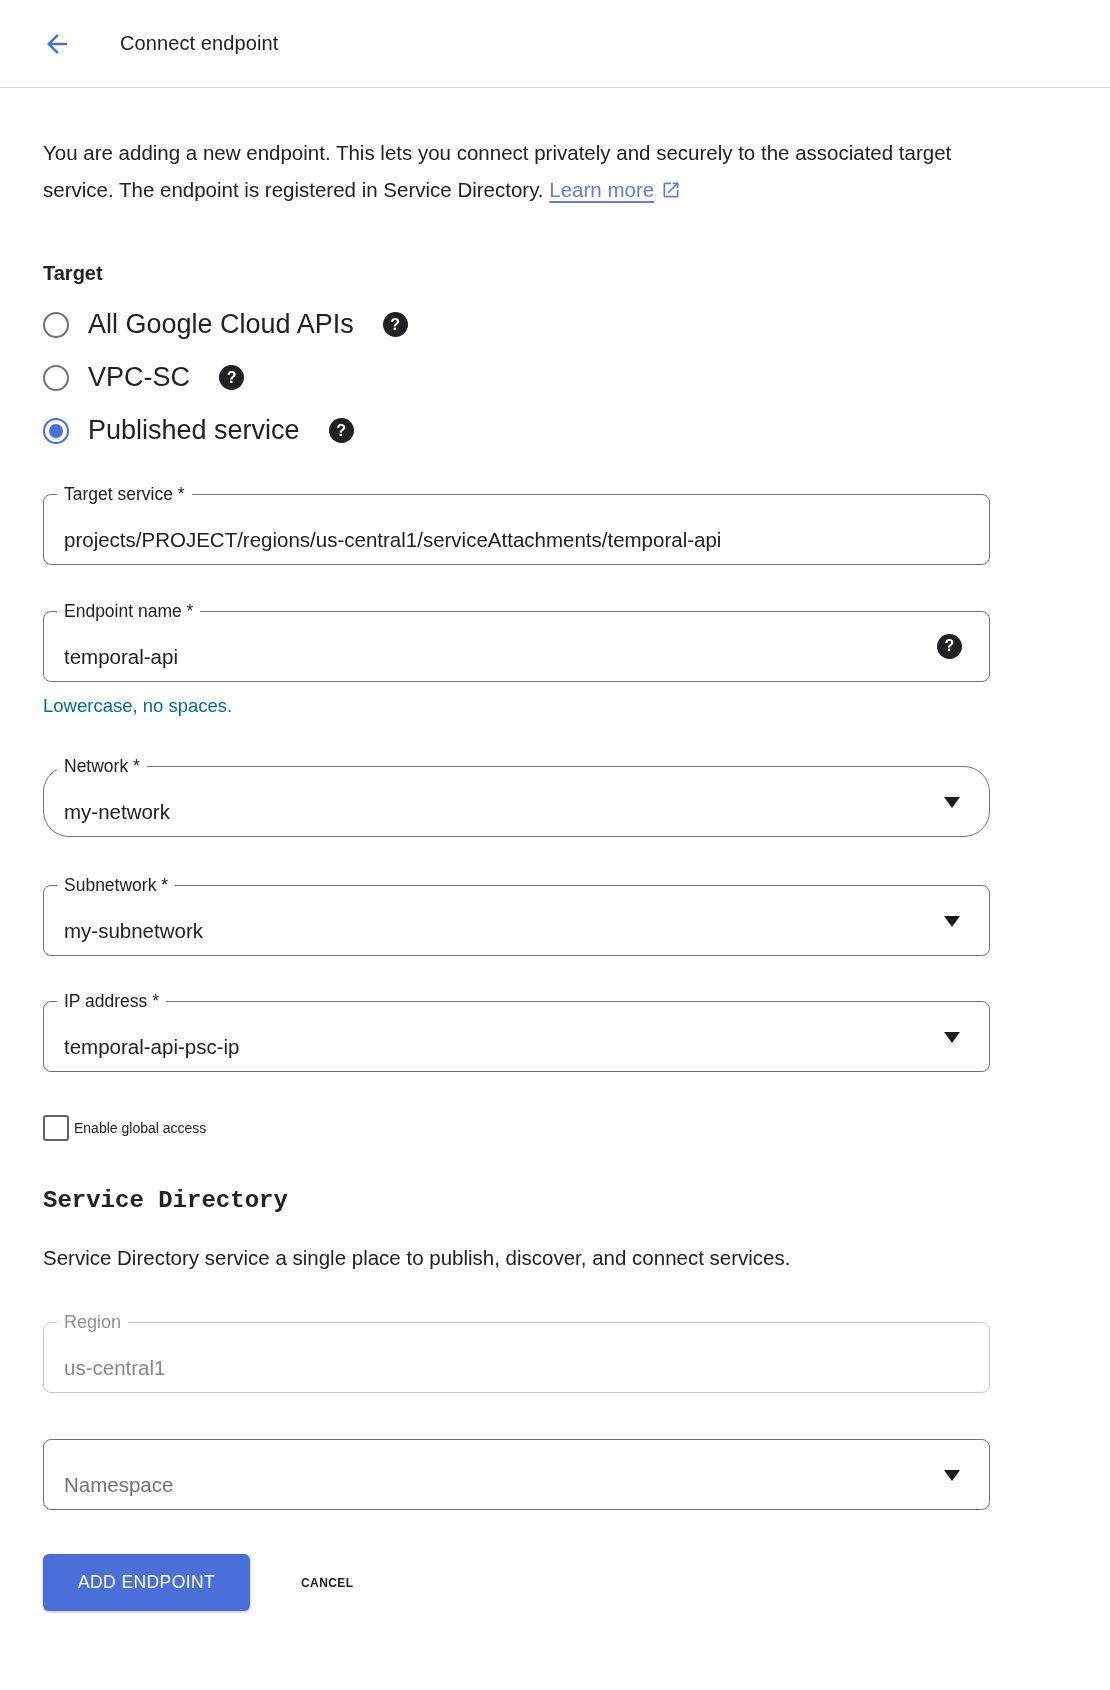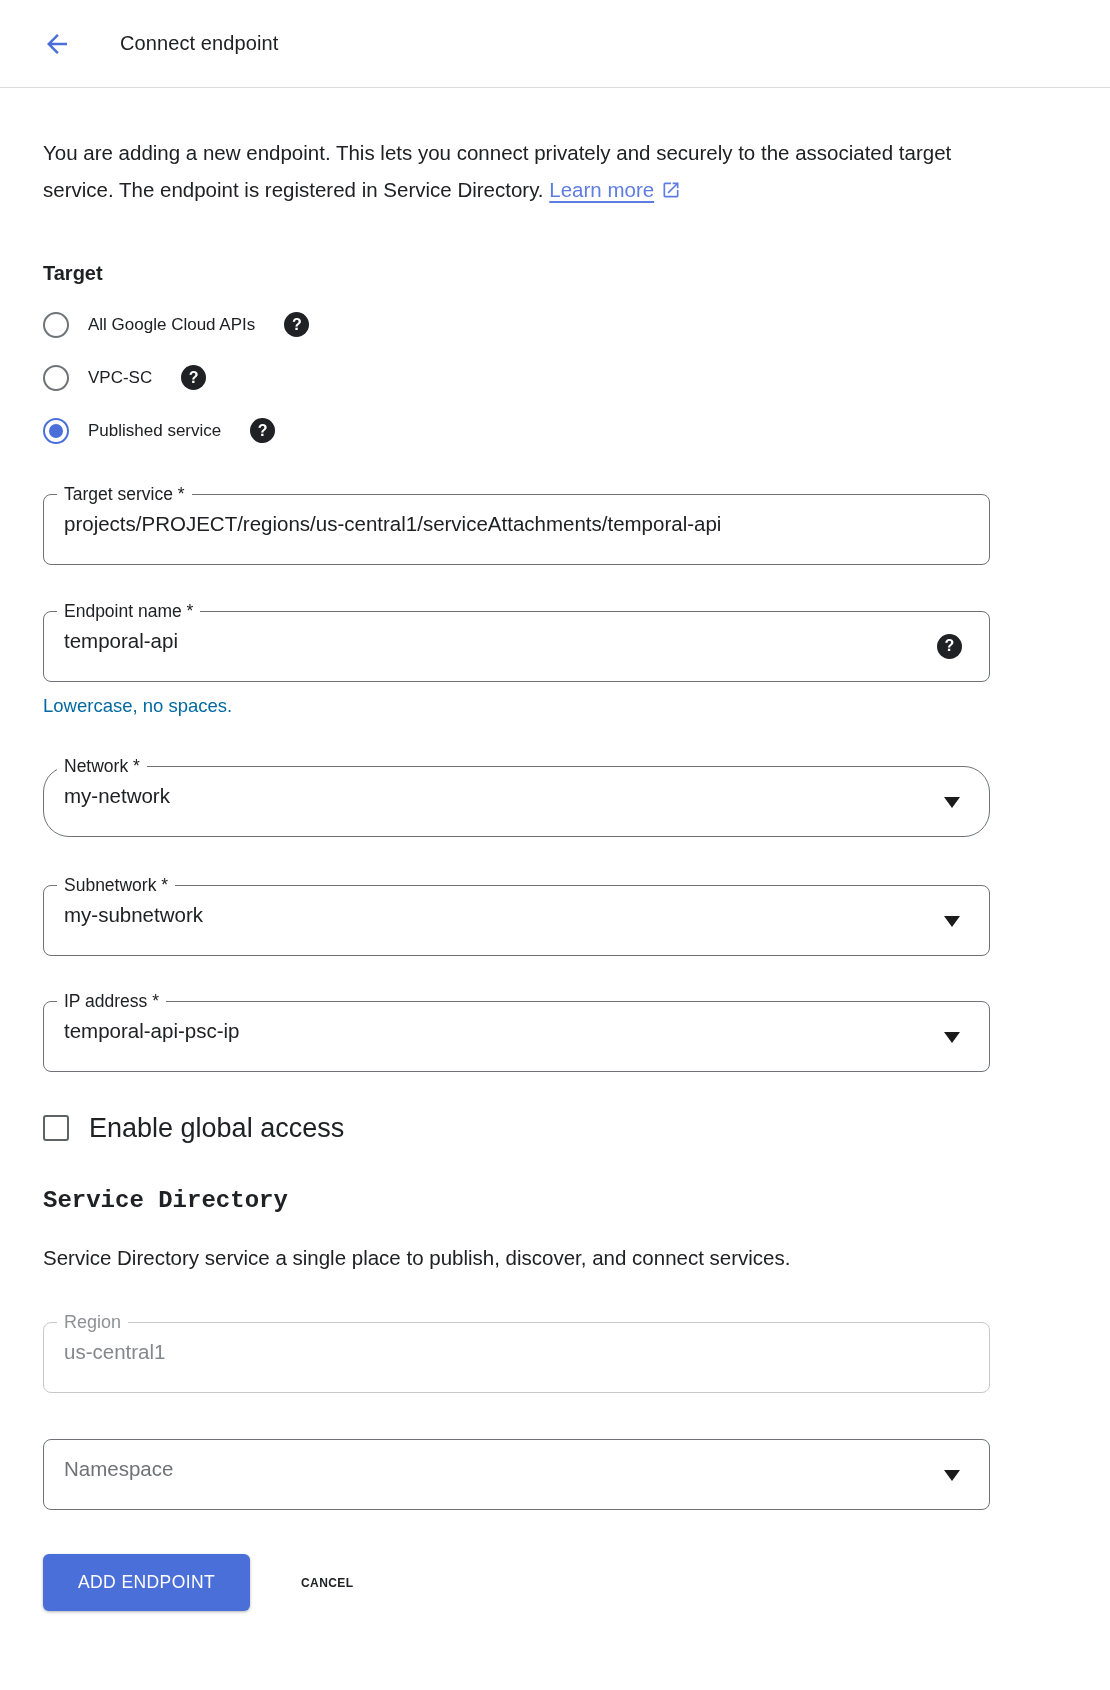--- a/index.html
+++ b/index.html
@@ -74,21 +74,21 @@
   .radio-row.checked .radio { border-color: var(--accent, #4A6FD8); }
   .radio-row.checked .radio::after {
     content: "";
     position: absolute;
     left: 50%; top: 50%;
     width: 14px; height: 14px;
     margin: -7px 0 0 -7px;
     border-radius: 50%;
     background: var(--accent, #4A6FD8);
   }
-  .radio-label { font-size: 17px; margin-left: 19px; color: #202124; }
+  .radio-label { font-size: 27px; margin-left: 19px; color: #202124; }
   .help-icon {
     width: 25px; height: 25px;
     border-radius: 50%;
     background: #202124;
     color: #fff;
     display: inline-flex;
     align-items: center;
     justify-content: center;
     margin-left: 29px;
     flex: 0 0 auto;
@@ -102,21 +102,21 @@
   }
 
   
   .field {
     position: relative;
     width: 947px;
     height: 71px;
     border: 1px solid #6F7377;
     border-radius: 8px;
     display: flex;
-    align-items: center;
+    align-items: flex-end;
     padding: 0 60px 12px 20px;
     background: #fff;
     cursor: pointer;
   }
   .field-label {
     position: absolute;
     top: -12px;
     left: 13px;
     background: #fff;
     padding: 0 7px;
@@ -177,21 +177,21 @@
     cursor: pointer;
     height: 28px;
   }
   .checkbox {
     width: 26px; height: 26px;
     border: 2px solid #5F6368;
     border-radius: 3px;
     background: #fff;
     flex: 0 0 auto;
   }
-  .checkbox-label { font-size: 27px; margin-left: 20px; color: #202124; }
+  .checkbox-label { font-size: 14px; margin-left: 5px; color: #202124; }
 
   
   .sd-heading { margin-top: 45px; font-size: 24px; font-weight: 700; color: #202124; font-family: Liberation Mono, monospace; }
   .sd-desc { margin-top: 30px; font-size: 20.5px; color: #202124; line-height: 28px; max-width: 940px; }
   .mt-region { margin-top: 50px; }
   .mt-namespace { margin-top: 46px; }
 
   
   .actions {
     margin-top: 44px;

